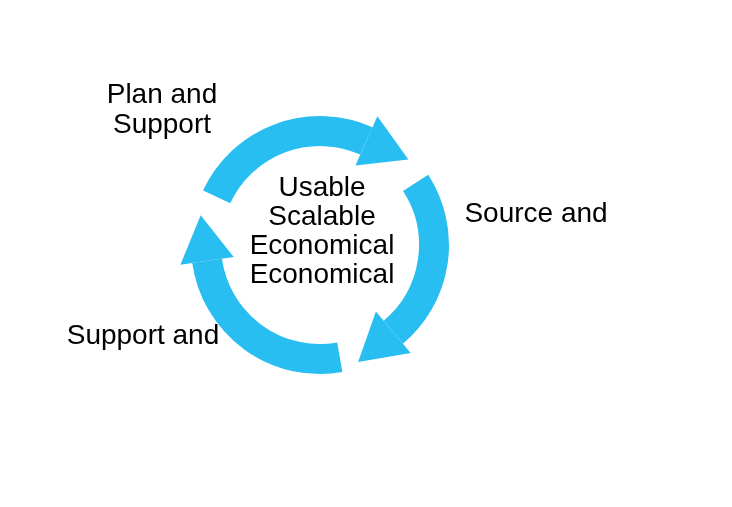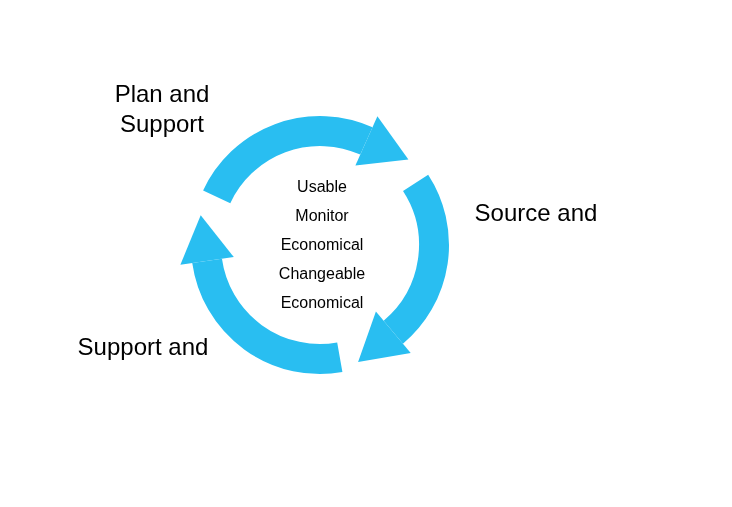--- a/index.html
+++ b/index.html
@@ -20,35 +20,35 @@
     position: absolute;
     left: 0;
     top: 0;
     width: 732px;
     height: 507px;
   }
   .stage-label {
     position: absolute;
     width: 220px;
     text-align: center;
-    font-size: 24px;
+    font-size: 28px;
     line-height: 30px;
     color: #000000;
   }
   .stage-label span { display: block; }
   .stage-plan    { left: 52px;  top: 79px;  }
   .stage-source  { left: 426px; top: 198px; }
-  .stage-support { left: 33px;  top: 332px; }
+  .stage-support { left: 33px;  top: 320px; }
   .center-qualities {
     position: absolute;
     left: 212px;
     top: 172px;
     width: 220px;
     text-align: center;
-    font-size: 16px;
+    font-size: 28px;
     line-height: 29px;
     color: #000000;
   }
   .center-qualities span { display: block; }
 </style>
 </head>
 <body>
 
 <div class="canvas">
 
@@ -72,19 +72,18 @@
   <div class="stage-label stage-source">
     <span>Source and</span>
   </div>
 
   <div class="stage-label stage-support">
     <span>Support and</span>
   </div>
 
   <div class="center-qualities">
     <span>Usable</span>
-    <span>Monitor</span>
+    <span>Scalable</span>
     <span>Economical</span>
-    <span>Changeable</span>
     <span>Economical</span>
   </div>
 
 </div>
 
 </body></html>

